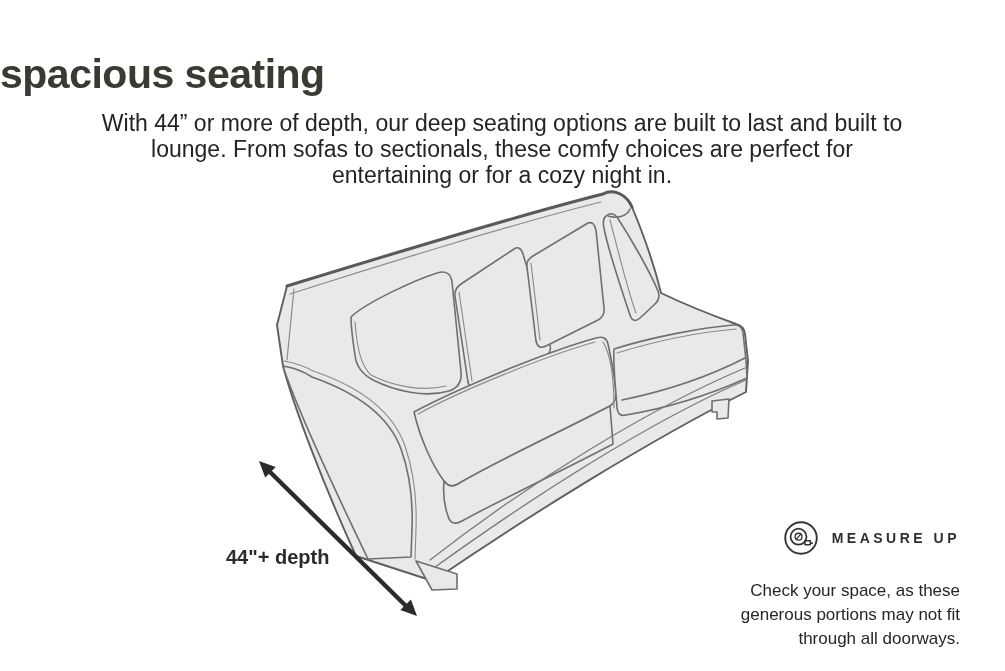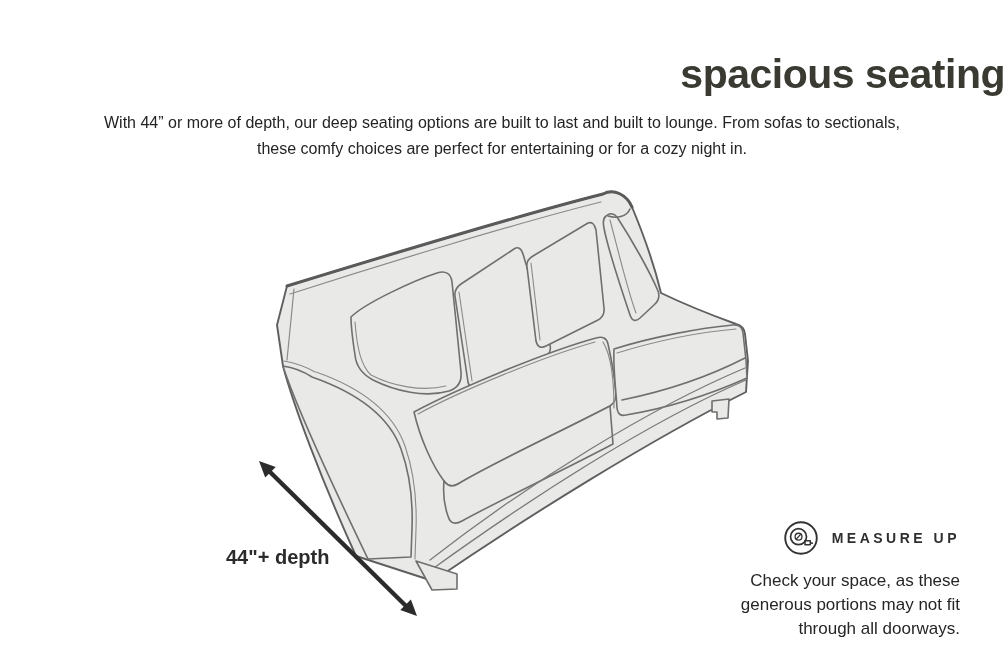--- a/index.html
+++ b/index.html
@@ -5,48 +5,48 @@
   html,body{margin:0;padding:0;background:#ffffff;}
   .page{
     position:relative;
     width:1005px;height:671px;
     background:#ffffff;
     font-family:"Liberation Sans", sans-serif;
     overflow:hidden;
   }
   .title{
     position:absolute;top:50px;left:0;width:100%;
-    text-align:right;
+    text-align:left;
     font-size:41px;line-height:48px;font-weight:700;
     color:#3a3a33;letter-spacing:-0.5px;
   }
   .subtitle{
     position:absolute;top:110px;left:92px;width:820px;
     text-align:center;
-    font-size:16px;line-height:26px;font-weight:400;
+    font-size:23px;line-height:26px;font-weight:400;
     color:#242424;
   }
   .diagram-svg{position:absolute;top:0;left:0;}
   .depth-label{
     position:absolute;left:226px;top:546px;
     font-size:20px;font-weight:700;color:#2b2b2b;
     white-space:nowrap;
   }
   .measure-up{
     position:absolute;right:45px;top:519px;width:240px;
   }
   .measure-up-header{
     display:flex;align-items:center;justify-content:flex-end;gap:12px;
   }
   .measure-up-title{
     font-size:14px;font-weight:700;letter-spacing:3.5px;color:#2f2f2f;
     white-space:nowrap;
   }
   .measure-up-note{
-    margin:12px 0 0 0;
+    margin:22px 0 0 0;
     text-align:right;
     font-size:17px;line-height:24px;color:#262626;
   }
 </style>
 </head>
 <body>
 
 <div class="page">
 
   <div class="title">spacious seating</div>

